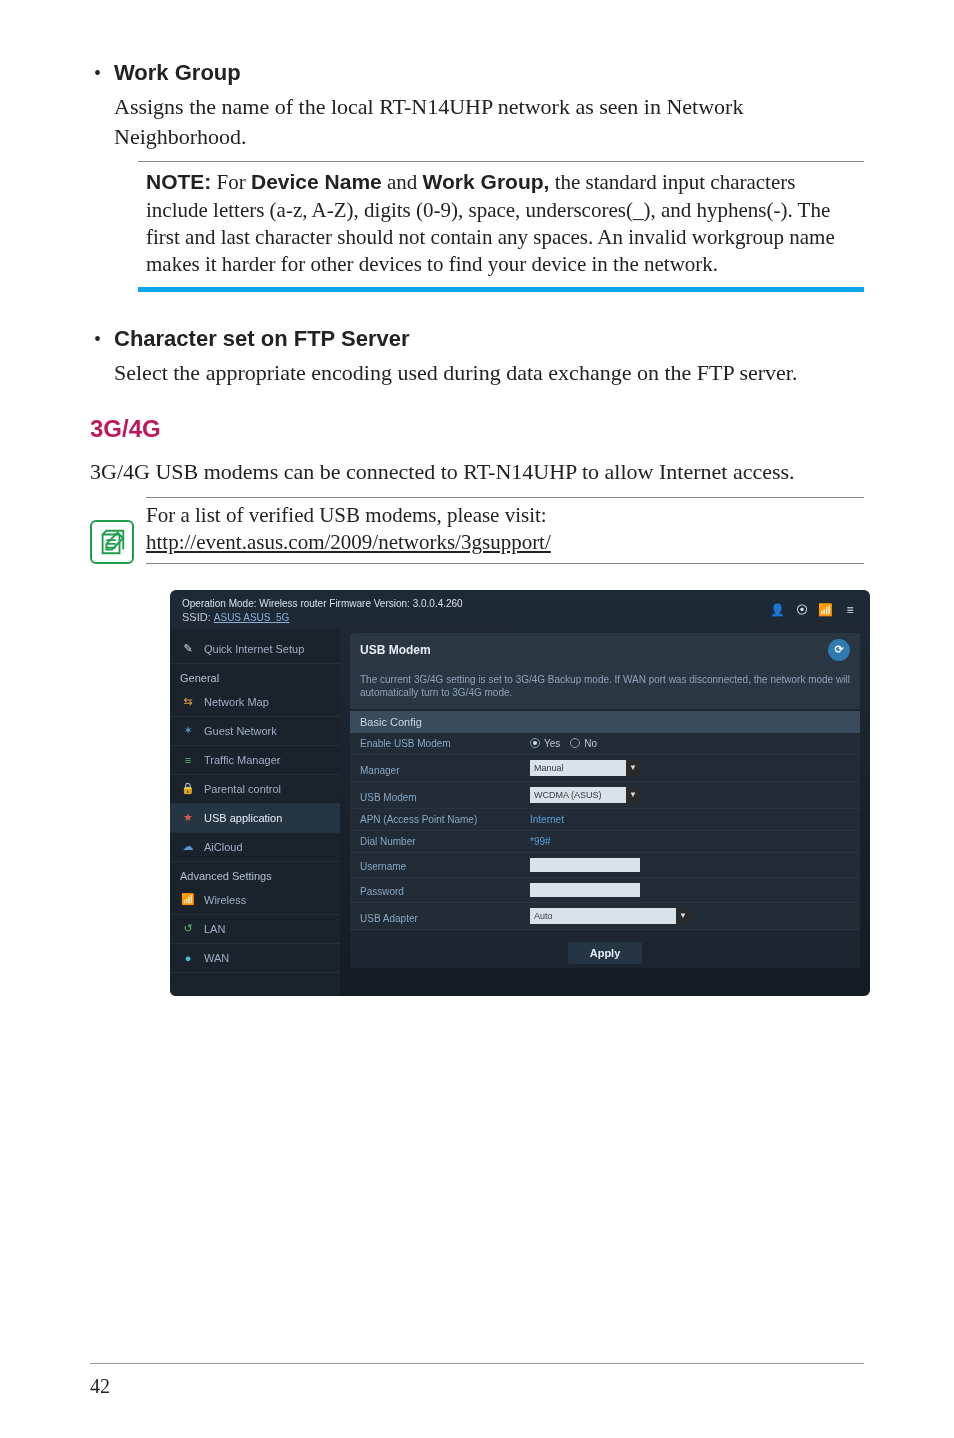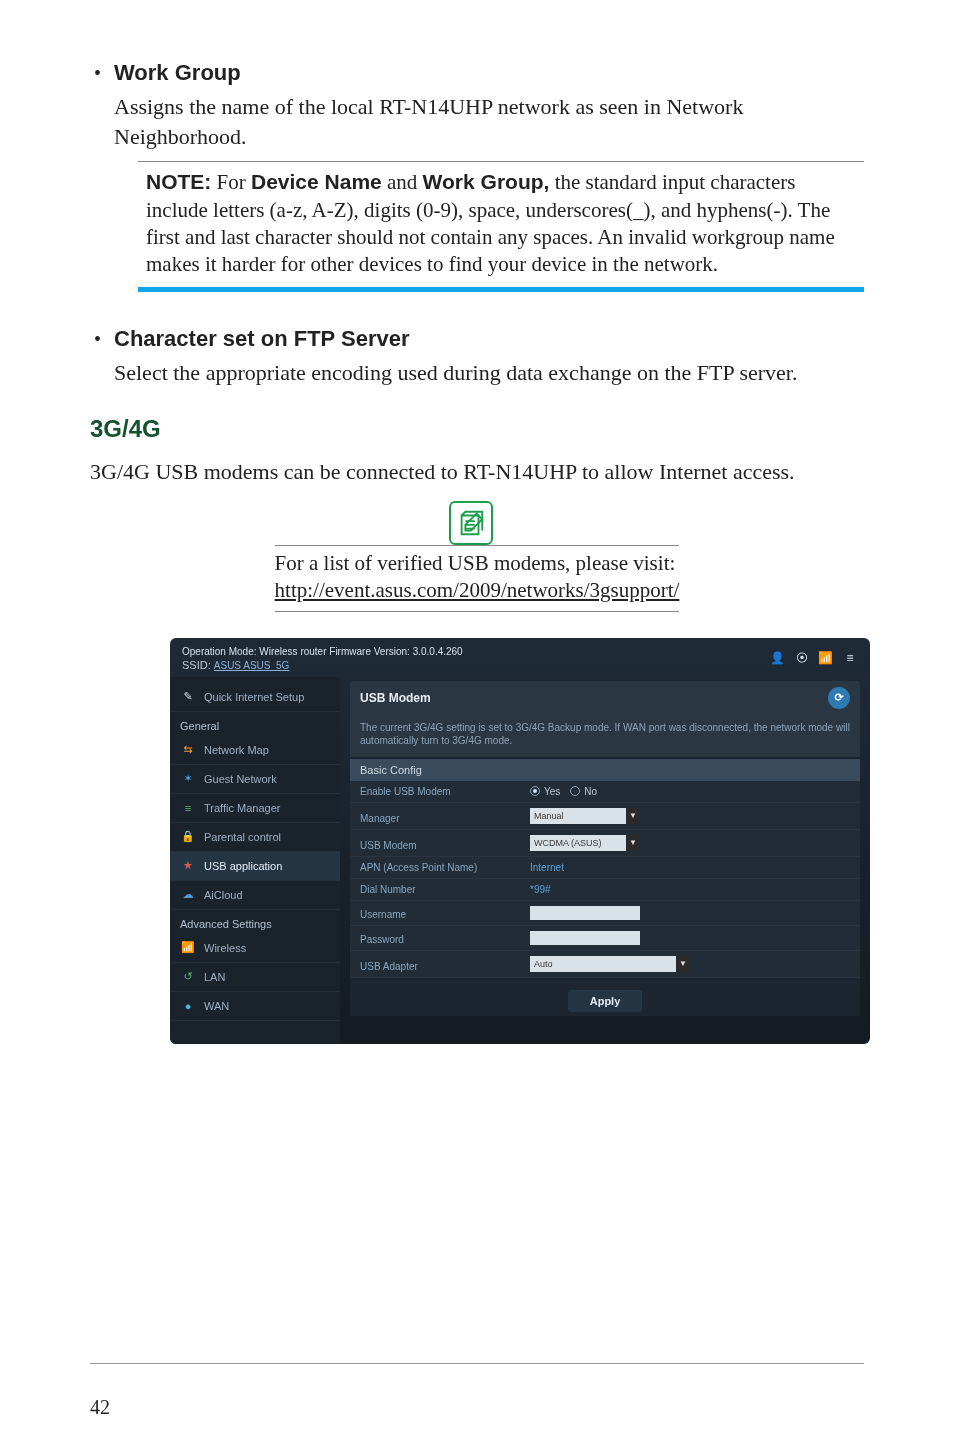--- a/index.html
+++ b/index.html
@@ -20,23 +20,23 @@
   .note-box {
     border-top: 1px solid #888;
     border-bottom: 5px solid #0ea5e9;
     margin: 10px 0 0 48px;
     padding: 6px 8px 8px 8px;
     font-size: 21px;
     line-height: 1.3;
   }
   .note-box .label-bold,
   .note-box .inline-bold { font-family: -apple-system, Helvetica, Arial, sans-serif; font-weight:700; }
-  .blue-heading { color: #14532d; font-family: -apple-system, Helvetica, Arial, sans-serif; font-weight:700; font-size: 24px; margin-top: 22px; margin-bottom: 14px; }
+  .blue-heading { color: #be185d; font-family: -apple-system, Helvetica, Arial, sans-serif; font-weight:700; font-size: 24px; margin-top: 22px; margin-bottom: 14px; }
   .plain-para { font-size: 22px; line-height:1.35; }
-  .info-row { display:flex; align-items:center; margin-top:10px;flex-direction:column; }
+  .info-row { display:flex; align-items:flex-end; margin-top:10px; }
   .info-icon { width:44px; height:44px; flex:none; border:2px solid #1e9e4d; border-radius:6px; display:flex; align-items:center; justify-content:center; margin-right:12px; margin-top:4px; }
   .info-icon svg { width:30px; height:30px; }
   .info-text-wrap { flex:1; border-top:1px solid #888; border-bottom:1px solid #888; padding:4px 0 6px 0; font-size:21px; line-height:1.3; }
   .info-text-wrap .link { text-decoration: underline; }
   .screenshot-wrap { margin: 26px 0 0 80px; width: 700px; }
   .ui {
     width:100%;
     background: linear-gradient(#1e2a36,#141b22);
     border-radius:6px;
     font-family: Arial, Helvetica, sans-serif;
@@ -81,21 +81,21 @@
   .form-ctrl { flex:1; display:flex; gap:10px; align-items:center; }
   .radio { display:flex; align-items:center; gap:4px; color:#bcc8d4; font-size:10px;}
   .radio .dot{ width:10px;height:10px;border-radius:50%;border:1px solid #8aa0b6; display:inline-block; position:relative;}
   .radio.checked .dot::after{content:"";position:absolute;inset:2px;border-radius:50%;background:#cfe0f0;}
   .select { background:#d9e1e9; color:#3a3a3a; height:16px; min-width:110px; display:flex; align-items:center; padding:0 4px; font-size:9px; position:relative; }
   .select .arrow{ width:14px;height:16px;background:#2a2a2a;color:#ddd;position:absolute;right:0;top:0;display:flex;align-items:center;justify-content:center;font-size:8px;}
   .textin { background:#d9e1e9; height:14px; min-width:110px; display:inline-block; }
   .linkish { color:#5aa0d8; font-size:10px; }
   .apply-row { display:flex; justify-content:center; padding:12px 0 4px 0; background:#1d2630; }
   .apply-btn { background:#263544; color:#e4edf5; padding:5px 22px; border-radius:3px; font-size:11px; font-weight:bold; }
-  .page-no { position:absolute; left:90px; bottom:19px; font-size:20px; }
+  .page-no { position:absolute; left:90px; bottom:40px; font-size:20px; }
   .page-rule { position:absolute; left:90px; right:90px; bottom:74px; border-top:1px solid #999; }
 </style>
 </head>
 <body>
 
 <div class="section-item">
   <div class="bullet-row">
     <div class="bullet">•</div>
     <div class="heading-bold">Work Group</div>
   </div>

